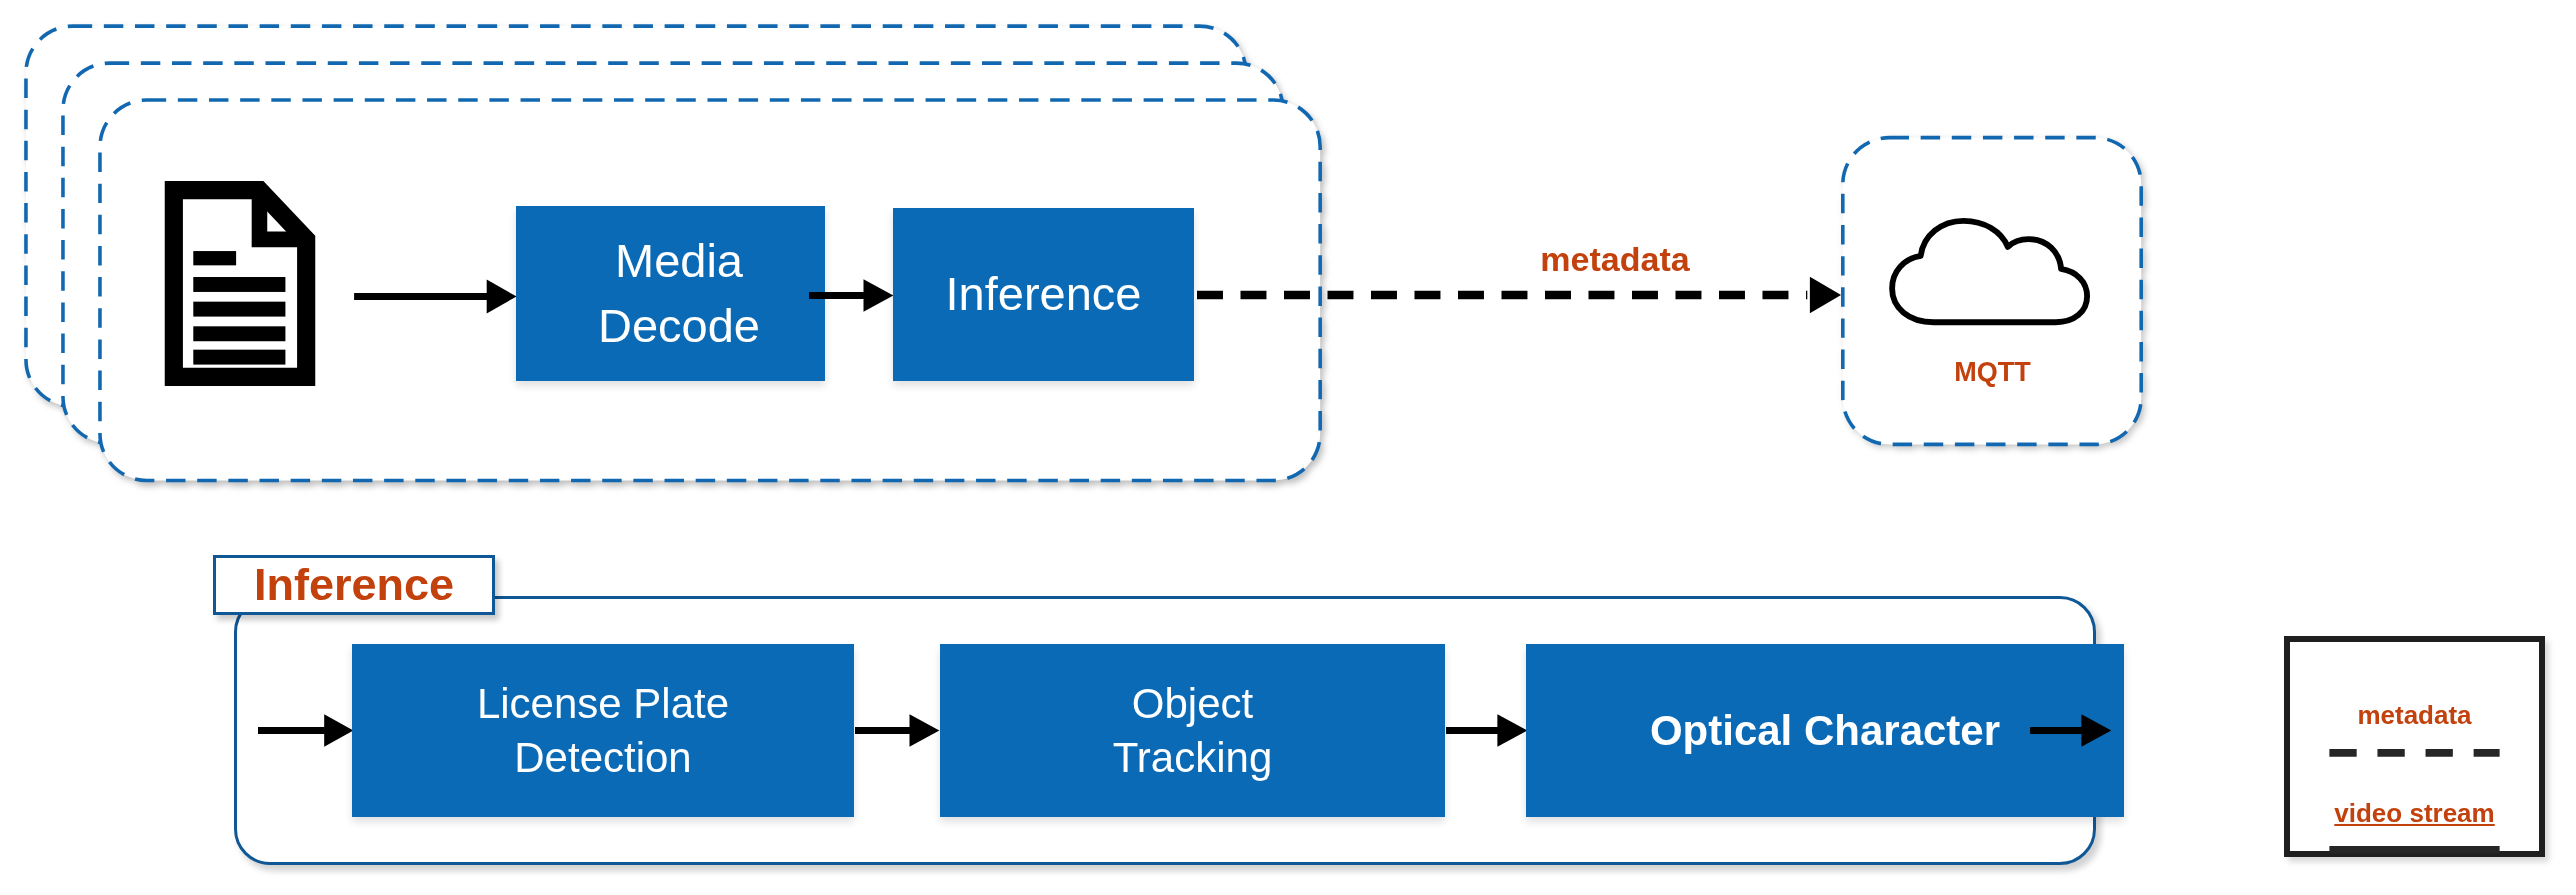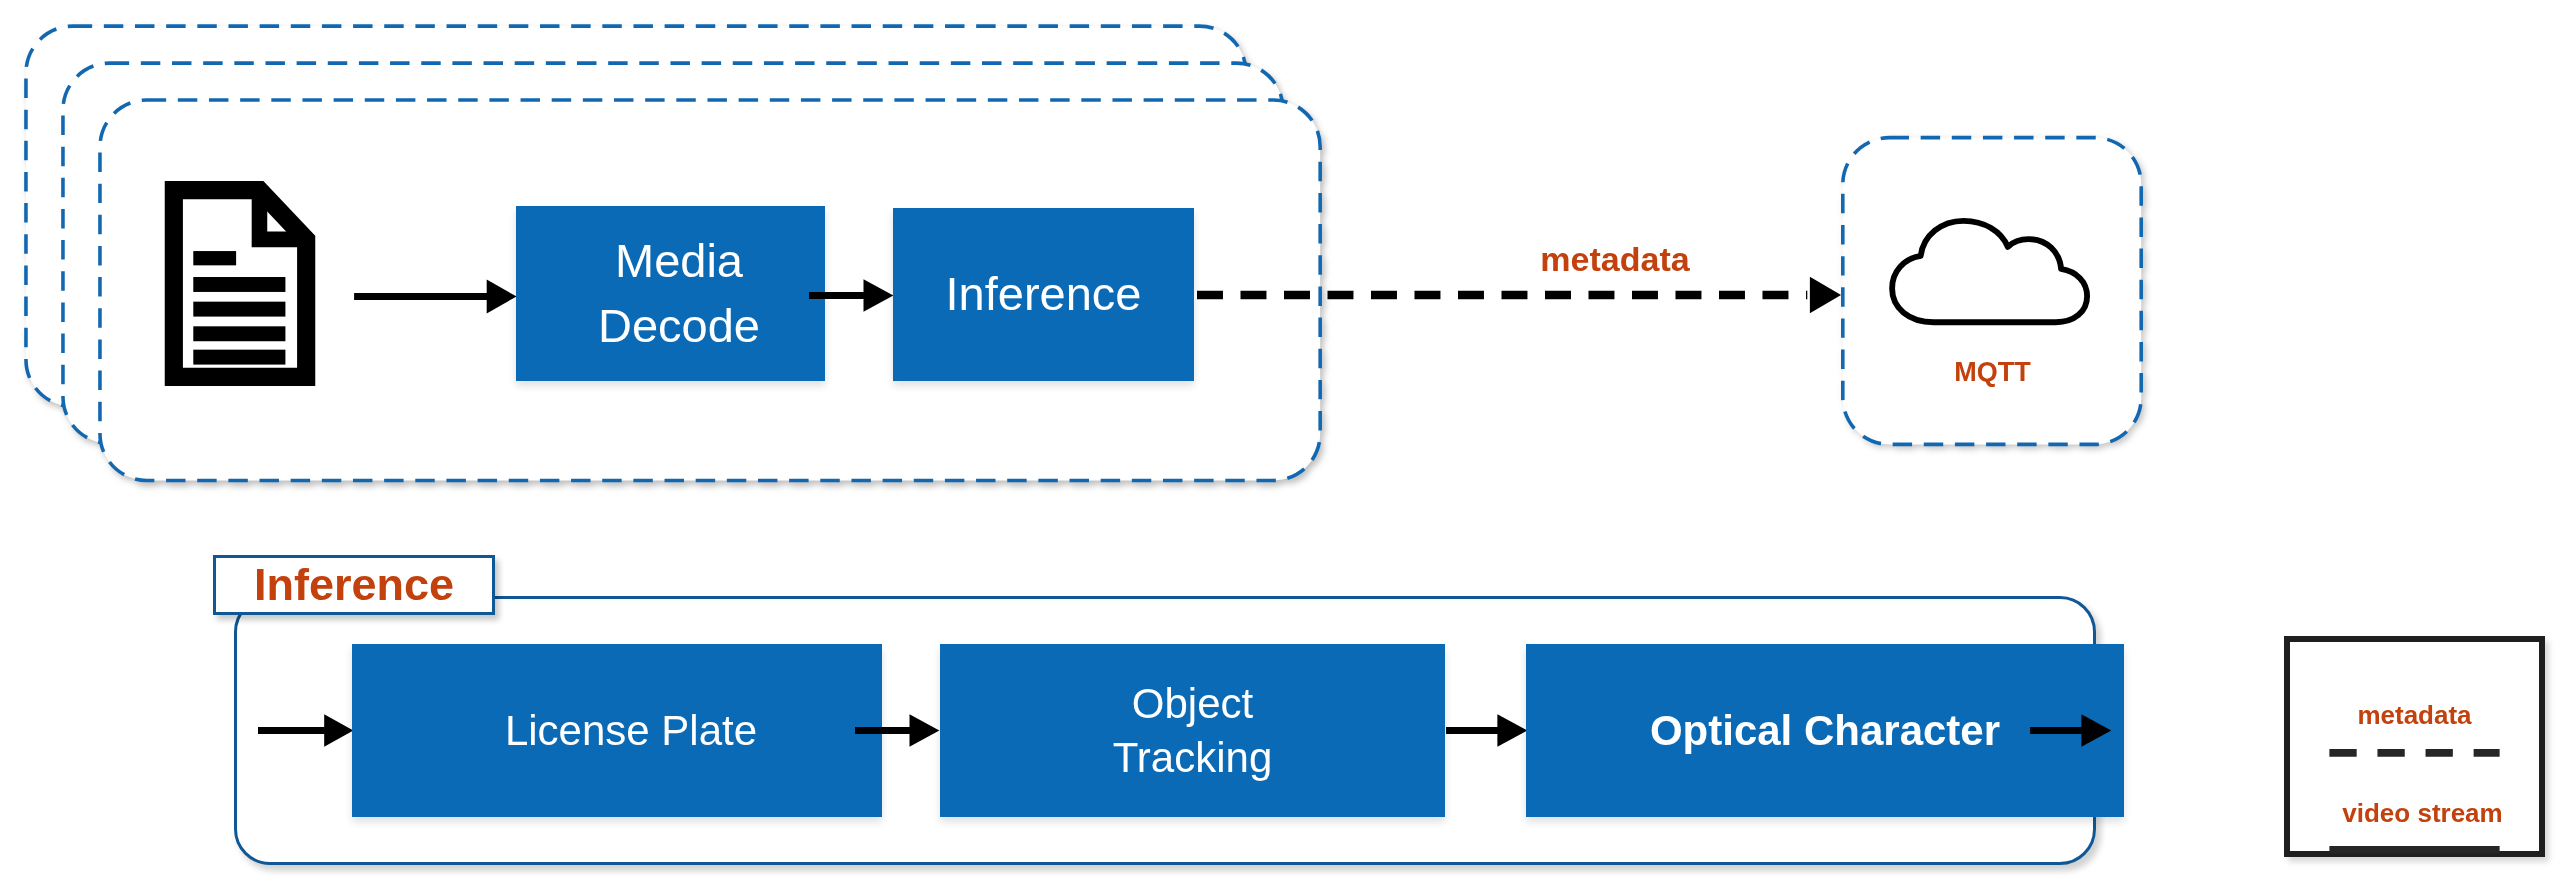--- a/index.html
+++ b/index.html
@@ -145,22 +145,23 @@
 
   <div class="detail-container"></div>
 
   <div class="detail-title blue-text">Inference</div>
 
   <svg class="abs" style="left:258px; top:711px;" width="96" height="39" viewBox="0 0 148 60">
     <line x1="0" y1="30" x2="103" y2="30" stroke="#000000" stroke-width="11"></line>
     <polygon points="147,30 102,5 102,55" fill="#000000"></polygon>
   </svg>
 
-  <div class="box box-stage" style="left:352px; top:644px; width:502px; height:173px;padding-left:28px;">
+  <div class="box box-stage" style="left:352px; top:644px; width:502px; height:173px;">
     <span class="l">License Plate</span>
+    <span class="l">Detection</span>
   </div>
 
   <svg class="abs" style="left:855px; top:711px;" width="85" height="39" viewBox="0 0 131 60">
     <line x1="0" y1="30" x2="86" y2="30" stroke="#000000" stroke-width="11"></line>
     <polygon points="130,30 84,5 84,55" fill="#000000"></polygon>
   </svg>
 
   <div class="box box-stage" style="left:940px; top:644px; width:505px; height:173px;justify-content:center;">
     <span class="l">Object</span>
     <span class="l">Tracking</span>
@@ -178,20 +179,20 @@
   <svg class="abs" style="left:2030px; top:711px;" width="82" height="39" viewBox="0 0 126 60">
     <line x1="0" y1="30" x2="81" y2="30" stroke="#000000" stroke-width="11"></line>
     <polygon points="125,30 79,5 79,55" fill="#000000"></polygon>
   </svg>
 
   <div class="legend">
     <div class="blue-text" style="left:0; top:55px; height:36px;">metadata</div>
     <svg class="abs" style="left:38px; top:103px;" width="173" height="15.6" viewBox="0 0 266 24">
       <line x1="2" y1="12" x2="264" y2="12" stroke="#262626" stroke-width="12" stroke-dasharray="42 32"></line>
     </svg>
-    <div class="blue-text" style="left:8px; top:153px; height:36px;">video stream</div>
+    <div class="blue-text" style="left:0; top:153px; height:36px;text-decoration:underline;">video stream</div>
     <svg class="abs" style="left:38px; top:200px;" width="173" height="15.6" viewBox="0 0 266 24">
       <line x1="2" y1="12" x2="264" y2="12" stroke="#262626" stroke-width="12"></line>
     </svg>
   </div>
 
 </div>
 
 
 </body></html>

